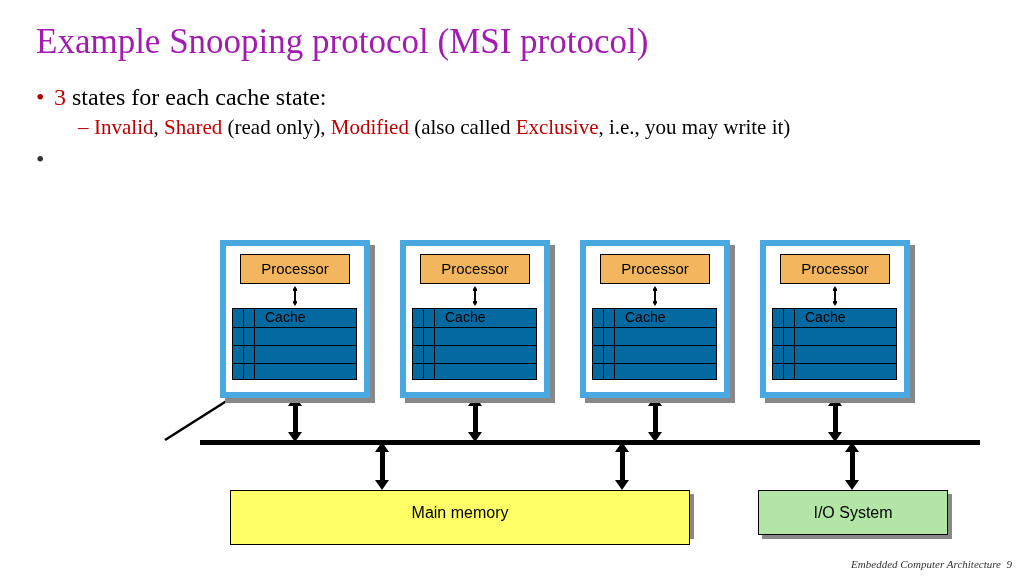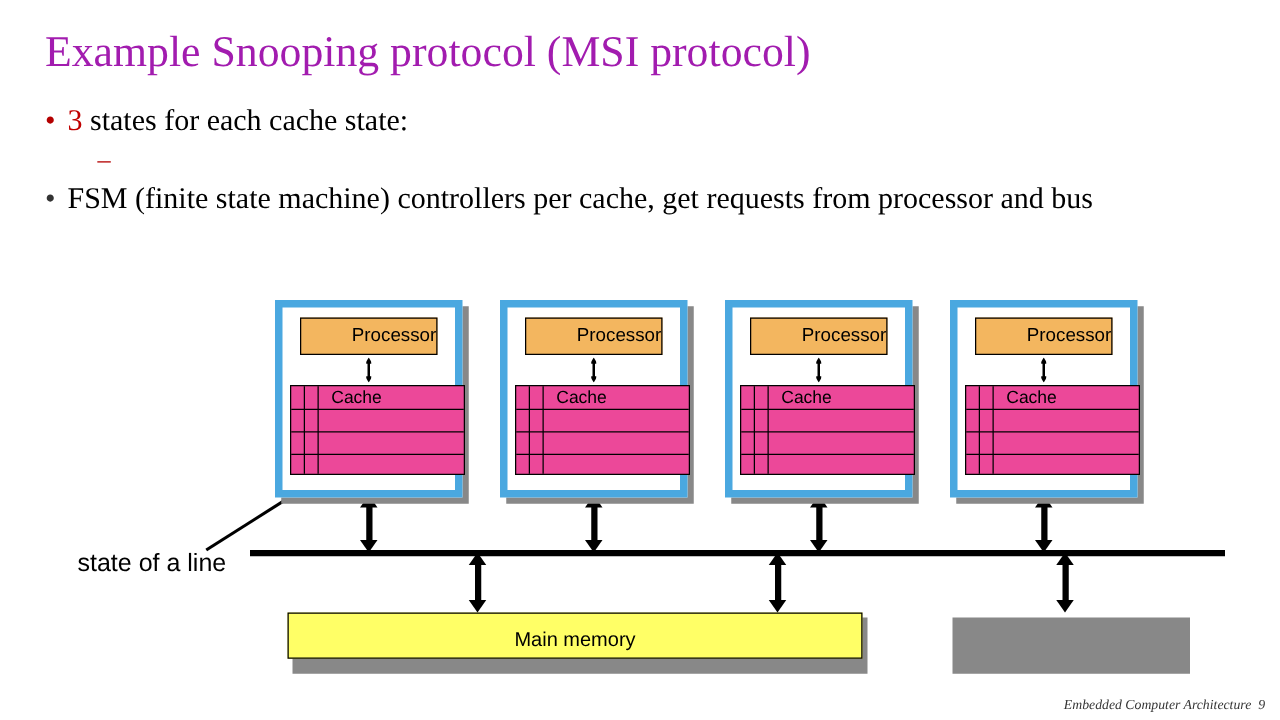--- a/index.html
+++ b/index.html
@@ -28,26 +28,26 @@
   .module {
     position: absolute; width: 150px; height: 158px;
     background: #fff; border: 6px solid #4aa8e0;
   }
   .mod-shadow {
     position: absolute; width: 150px; height: 158px; background: #888;
   }
   .proc-box {
     position: absolute; left: 14px; top: 8px; width: 110px; height: 30px;
     background: #f3b65f; border: 1.5px solid #000;
-    font-family: Arial, sans-serif; font-size: 15px; text-align: right;
+    font-family: Arial, sans-serif; font-size: 15px; text-align: center;
     line-height: 28px;
   }
   .cache-box {
-    position: absolute; left: 6px; top: 62px; width: 140px; height: 72px;
-    background: #ec4899; border: 1.5px solid #000;
+    position: absolute; left: 6px; top: 62px; width: 125px; height: 72px;
+    background: #0369a1; border: 1.5px solid #000;
   }
   .cache-box .cols {
     position: absolute; left: 0; top: 0; width: 22px; height: 100%;
     border-right: 1px solid #000;
   }
   .cache-box .cols2 { left: 10px; border-right: 1px solid #000; position:absolute; top:0; height:100%; width:0; }
   .cache-box .row { position:absolute; left:0; width:100%; height:0; border-top:1px solid #000; }
   .cache-label {
     position: absolute; left: 32px; top: 0px; font-family: Arial, sans-serif;
     font-size: 14px;
@@ -60,21 +60,21 @@
 
   .vconn { position: absolute; width: 5px; background: #000; }
   .vconn::before, .vconn::after {
     content: ''; position: absolute; left: -5px; width: 0; height: 0;
     border-left: 7.5px solid transparent; border-right: 7.5px solid transparent;
   }
   .vconn::before { top: -8px; border-bottom: 10px solid #000; }
   .vconn::after  { bottom: -8px; border-top: 10px solid #000; }
 
   .mainmem {
-    position: absolute; left: 230px; top: 490px; width: 460px; height: 37px;
+    position: absolute; left: 230px; top: 490px; width: 460px; height: 55px;
     background: #ffff66; border: 1.5px solid #000;
     font-family: Arial, sans-serif; font-size: 16px; text-align: center; line-height: 43px;
   }
   .mainmem-sh { position:absolute; left:234px; top:494px; width:460px; height:45px; background:#888; }
   .iosys {
     position: absolute; left: 758px; top: 490px; width: 190px; height: 45px;
     background: #b3e6a6; border: 1.5px solid #000;
     font-family: Arial, sans-serif; font-size: 16px; text-align: center; line-height: 43px;
   }
   .iosys-sh { position:absolute; left:762px; top:494px; width:190px; height:45px; background:#888; }
@@ -100,36 +100,38 @@
 
 <div class="bullets">
   <div class="bullet-row">
     <span class="bdot">•</span>
     <span>
       <span class="red">3</span><span> states for each cache state:</span>
     </span>
   </div>
   <div class="sub-row">
     <span class="sdash">–</span>
+    <span>
+      <span class="red">Invalid</span><span>, </span><span class="red">Shared</span><span> (read only), </span><span class="red">Modified</span><span> (also called </span><span class="red">Exclusive</span><span>, i.e., you may write it)</span>
+    </span>
   </div>
   <div class="bullet-row" style="margin-top:6px">
     <span class="gdot">•</span>
-    <span>FSM (finite state machine) controllers per cache, get requests from processor and bus</span>
   </div>
 </div>
 
 <div class="diagram">
 
   <div class="bus"></div>
 
   <div class="mainmem-sh"></div>
   <div class="mainmem">Main memory</div>
   <div class="iosys-sh"></div>
-
-  <div class="state-label">state of a line</div>
+  <div class="iosys">I/O System</div>
+
   <svg class="pointer-line" viewBox="0 0 110 70">
     <line x1="5" y1="65" x2="95" y2="8" stroke="#000" stroke-width="2.5"></line>
     <polygon points="95,8 80,10 87,20" fill="#000"></polygon>
   </svg>
 
   <div class="vconn" style="left:293px; top:404px; height:30px"></div>
   <div class="vconn" style="left:473px; top:404px; height:30px"></div>
   <div class="vconn" style="left:653px; top:404px; height:30px"></div>
   <div class="vconn" style="left:833px; top:404px; height:30px"></div>
 

